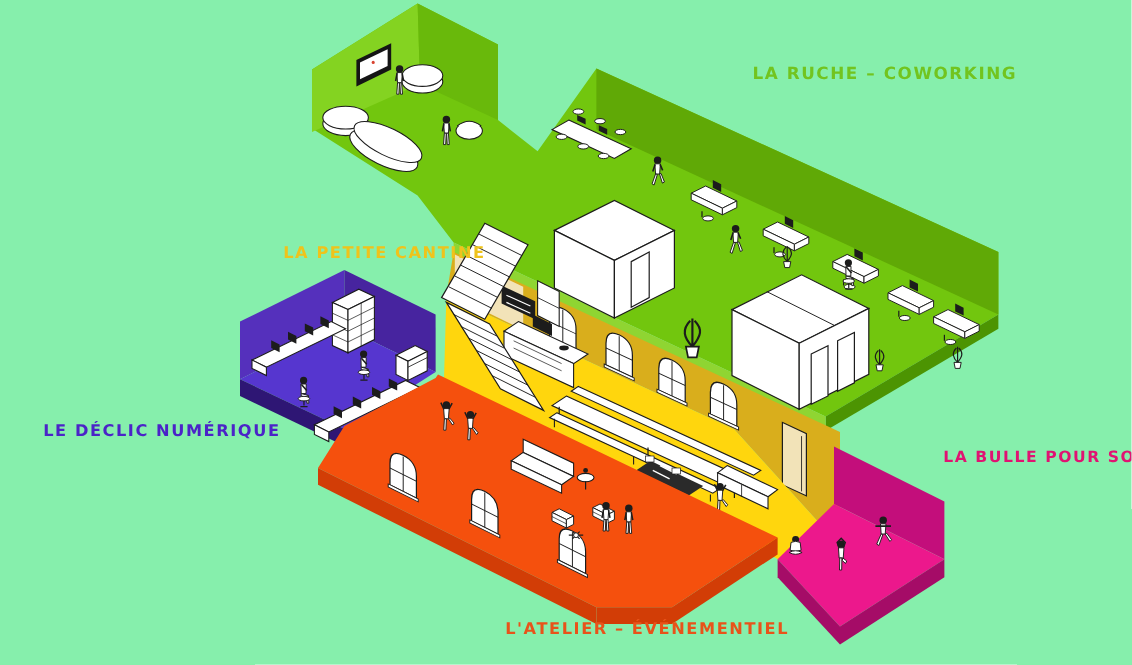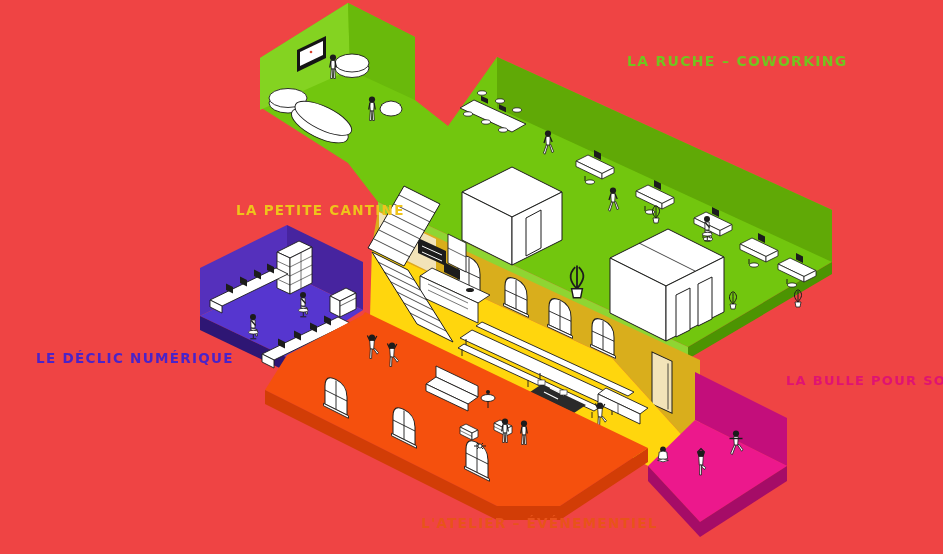--- a/index.html
+++ b/index.html
@@ -1,16 +1,16 @@
 <!DOCTYPE html>
 <html><head>
 <meta charset="utf-8">
 <style>
   html,body{margin:0;padding:0;background:#ffffff;}
-  .stage{position:relative;width:943px;height:554px;background:#ef4444;overflow:hidden;
+  .stage{position:relative;width:943px;height:554px;background:#86efac;overflow:hidden;
          font-family:"DejaVu Sans","Liberation Sans",sans-serif;}
   svg{position:absolute;inset:0;}
   .zone-label{font-weight:700;letter-spacing:1.3px;}
   polygon,path,ellipse,circle,rect,line{shape-rendering:geometricPrecision;}
 </style>
 </head>
 <body>
 
 <div class="stage">
 <svg width="943" height="554" viewBox="0 0 943 554" xmlns="http://www.w3.org/2000/svg">

